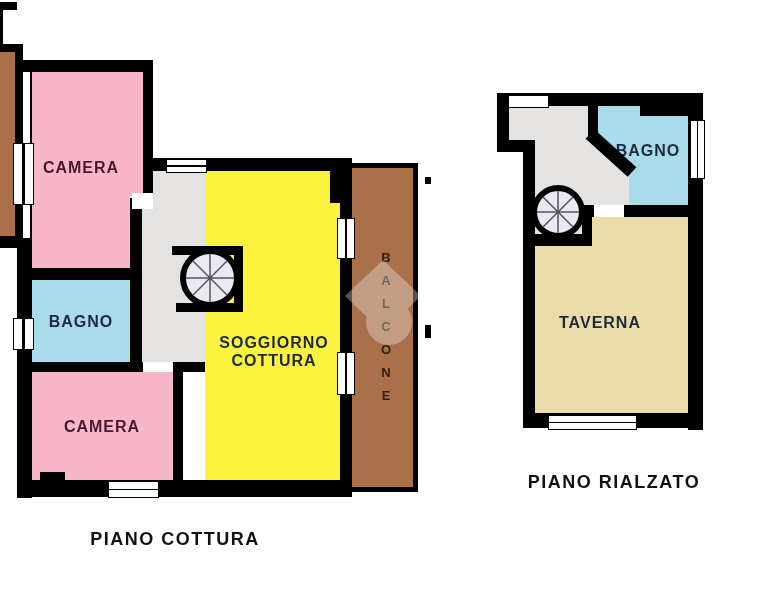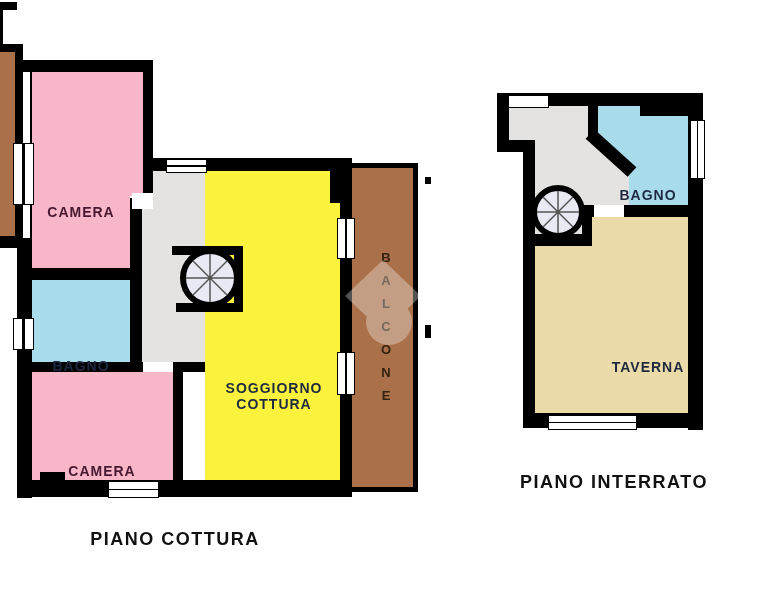--- a/index.html
+++ b/index.html
@@ -6,21 +6,21 @@
   #canvas{position:relative;width:777px;height:600px;background:#fff;overflow:hidden;
           font-family:"Liberation Sans",sans-serif;}
   .fill{position:absolute;z-index:10;}
   .w{position:absolute;background:var(--wall,#000);z-index:20;}
   .thin{position:absolute;background:var(--wall,#000);z-index:20;}
   .win{position:absolute;background:#fff;border:1px solid #000;z-index:30;}
   .win.vmid{background:linear-gradient(90deg,#fff 44%,#000 44%,#000 56%,#fff 56%);}
   .win.hmid{background:linear-gradient(180deg,#fff 44%,#000 44%,#000 56%,#fff 56%);}
   .door{position:absolute;background:#fff;z-index:30;}
   .lbl{position:absolute;z-index:40;transform:translate(-50%,-50%);
-       font-weight:bold;font-size:14px;letter-spacing:1px;white-space:pre-line;text-align:center;margin-top:44px;}
+       font-weight:bold;font-size:16px;letter-spacing:1px;white-space:pre-line;text-align:center;}
   .lbl.room{color:var(--label-navy,#1e2940);}
   .lbl.cam{color:var(--label-maroon,#471830);}
   .title{position:absolute;z-index:40;transform:translate(-50%,-50%);
          font-weight:bold;font-size:18px;letter-spacing:1.5px;color:var(--title-black,#111);white-space:nowrap;}
   .balcone{position:absolute;z-index:40;left:373px;top:246px;width:26px;text-align:center;
            font-weight:bold;font-size:13px;line-height:23px;color:var(--label-brown,#33220f);}
   .balcone div{height:23px;}
   #overlay{position:absolute;left:0;top:0;z-index:50;pointer-events:none;}
   .c-pink{background:var(--room-pink,#f8b6c9);}
   .c-blue{background:var(--room-blue,#a9dcea);}
@@ -122,22 +122,22 @@
     <div class="w" style="left:582px;top:205px;width:10px;height:41px"></div>
     <div class="w" style="left:528px;top:234px;width:62px;height:12px"></div>
     <div class="w" style="left:588px;top:106px;width:10px;height:34px"></div>
 
     <div class="win" style="left:508px;top:95px;width:39px;height:11px"></div>
     <div class="win vmid" style="left:690px;top:120px;width:13px;height:57px"></div>
     <div class="win hmid" style="left:548px;top:415px;width:87px;height:13px"></div>
     <div class="door" style="left:594px;top:206px;width:30px;height:11px"></div>
 
     <div class="lbl room" style="left:648px;top:151px">BAGNO</div>
-    <div class="lbl room" style="left:648px;top:323px">TAVERNA</div>
-    <div class="title" style="left:614px;top:482px">PIANO INTERRATO</div>
+    <div class="lbl room" style="left:600px;top:323px">TAVERNA</div>
+    <div class="title" style="left:614px;top:482px">PIANO RIALZATO</div>
   </div>
 
   <svg id="overlay" width="777" height="600" viewBox="0 0 777 600">
     <defs>
       <clipPath id="balclip">
           <rect x="340" y="168" width="78" height="320"></rect>
         </clipPath>
     </defs>
 
     <line x1="590" y1="134" x2="632" y2="172" stroke="#000" stroke-width="13"></line>

